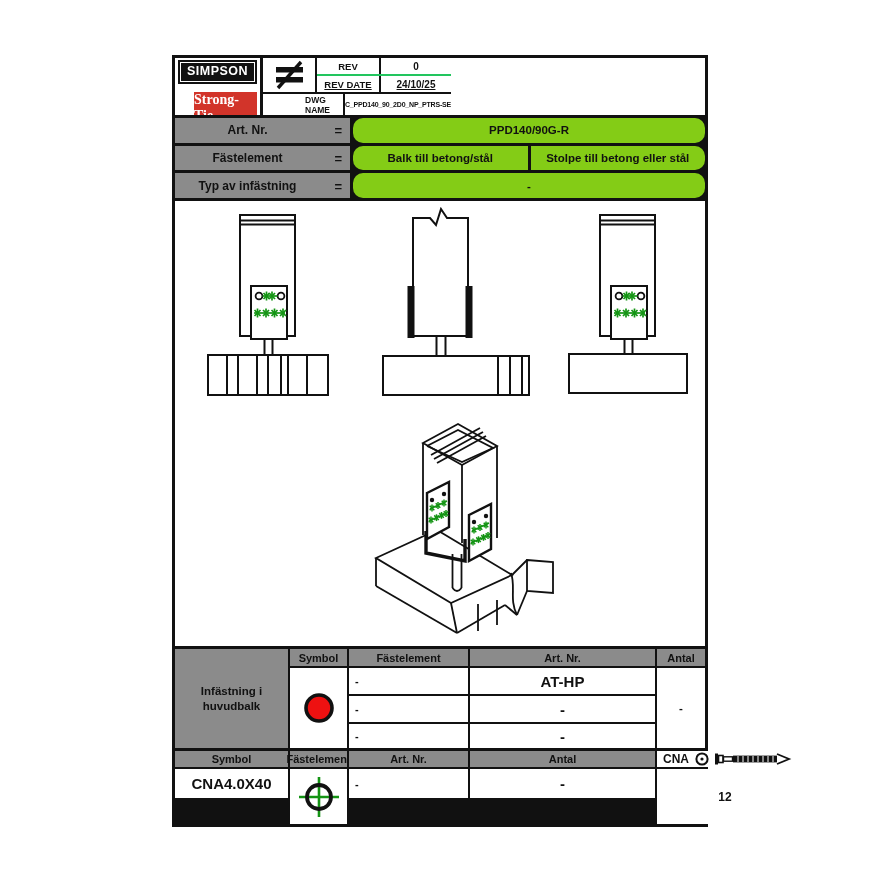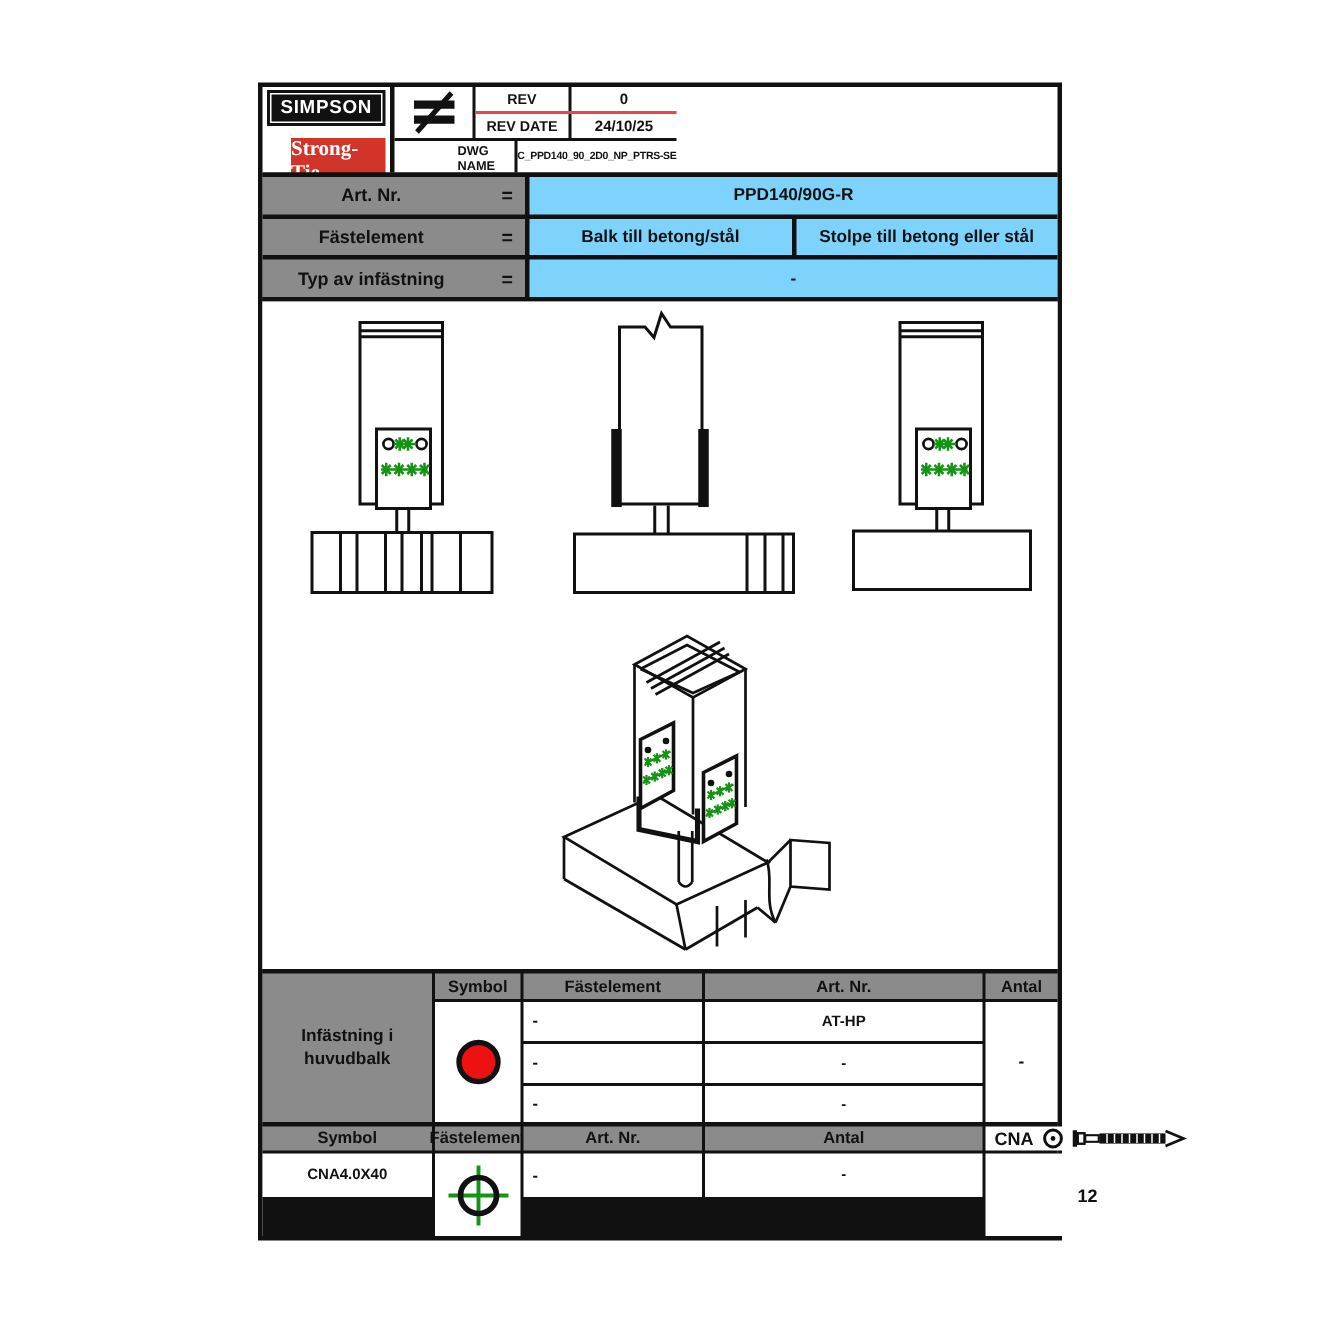--- a/index.html
+++ b/index.html
@@ -17,37 +17,37 @@
     letter-spacing:.5px;width:100%;text-align:center;line-height:1.4;}
   .logo-red{flex:1;background:#d2342a;color:#fff;display:flex;align-items:center;justify-content:center;
     font-family:"Liberation Serif",serif;font-weight:bold;font-size:14px;margin-left:16px;}
   .title-cell{flex:1;display:flex;align-items:center;justify-content:center;border-right:3px solid #111;}
   .title{font-size:26px;font-weight:bold;text-decoration:underline;text-underline-offset:4px;letter-spacing:.5px;}
   .tb-right{width:188px;display:flex;flex-direction:column;flex:none;}
   .tb-top{flex:1;display:flex;border-bottom:2px solid #111;}
   .proj-cell{width:54px;border-right:2px solid #111;display:flex;align-items:center;justify-content:center;}
   .rev-rows{flex:1;display:flex;flex-direction:column;}
   .rev-row{flex:1;display:flex;}
-  .rev-row + .rev-row{border-top:2px solid #ef4444;}
+  .rev-row + .rev-row{border-top:2px solid #22c55e;text-decoration:underline;}
   .rev-label{width:64px;border-right:2px solid #111;font-size:9.5px;font-weight:bold;
     display:flex;align-items:center;justify-content:center;}
   .rev-val{flex:1;font-size:10px;font-weight:bold;display:flex;align-items:center;justify-content:center;}
   .dwg-row{height:21px;display:flex;flex:none;}
   .dwg-label{width:62px;border-right:2px solid #111;font-size:8.5px;font-weight:bold;
     display:flex;align-items:center;justify-content:center;margin-left:42px;}
   .dwg-val{flex:1;font-size:7px;font-weight:bold;display:flex;align-items:center;justify-content:center;
     letter-spacing:-.2px;white-space:nowrap;}
 
   
   .spec{height:86px;flex:none;border-top:3px solid #111;border-bottom:3px solid #111;
     display:grid;grid-template-columns:175px 1fr;grid-auto-rows:1fr;gap:3px;background:#111;}
   .spec-label{background:#8b8b8b;position:relative;display:flex;align-items:center;justify-content:center;
     font-weight:bold;font-size:12px;padding-right:30px;}
   .spec-eq{position:absolute;right:8px;top:50%;transform:translateY(-50%);font-weight:bold;font-size:13px;}
-  .spec-vals{background:#7dd3fc;display:flex;}
+  .spec-vals{background:#84cc16;display:flex;border-radius:10px;}
   .spec-val{flex:1;display:flex;align-items:center;justify-content:center;font-weight:bold;font-size:11.5px;}
   .spec-val + .spec-val{border-left:3px solid #111;}
 
   
   .draw{flex:1;position:relative;background:#fff;}
   .draw svg{position:absolute;inset:0;}
 
   
   .btbl{flex:none;border-top:3px solid #111;display:grid;gap:2px;background:#111;
     grid-template-columns:113px 57px 119px 185px 1fr;}
@@ -55,21 +55,21 @@
   .tblB{height:76px;grid-template-rows:16px 29px 1fr;}
   .c{background:#fff;display:flex;align-items:center;justify-content:center;}
   .gray{background:#8b8b8b;}
   .rowlabel{grid-column:1;font-weight:bold;font-size:11.5px;text-align:center;line-height:1.25;padding:0 12px;}
   .tblA .rowlabel{grid-row:1/5;}
   .tblB .rowlabel{grid-row:1/4;}
   .bh{font-weight:bold;font-size:11px;}
   .symcellA{grid-row:2/5;grid-column:2;}
   .symcellB{grid-row:2/4;grid-column:2;}
   .fcell{justify-content:flex-start;padding-left:6px;font-weight:bold;font-size:11px;}
-  .acell{font-weight:bold;font-size:10px;}
+  .acell{font-weight:bold;font-size:15px;}
   .antalA{grid-row:2/5;grid-column:5;font-weight:bold;font-size:11.5px;}
   .antalB{grid-row:2/4;grid-column:5;font-weight:bold;font-size:12px;}
   .cna-wrap{gap:5px;}
   .cna-txt{font-weight:bold;font-size:12px;}
 </style>
 </head>
 <body>
 
 <div class="sheet">
 

